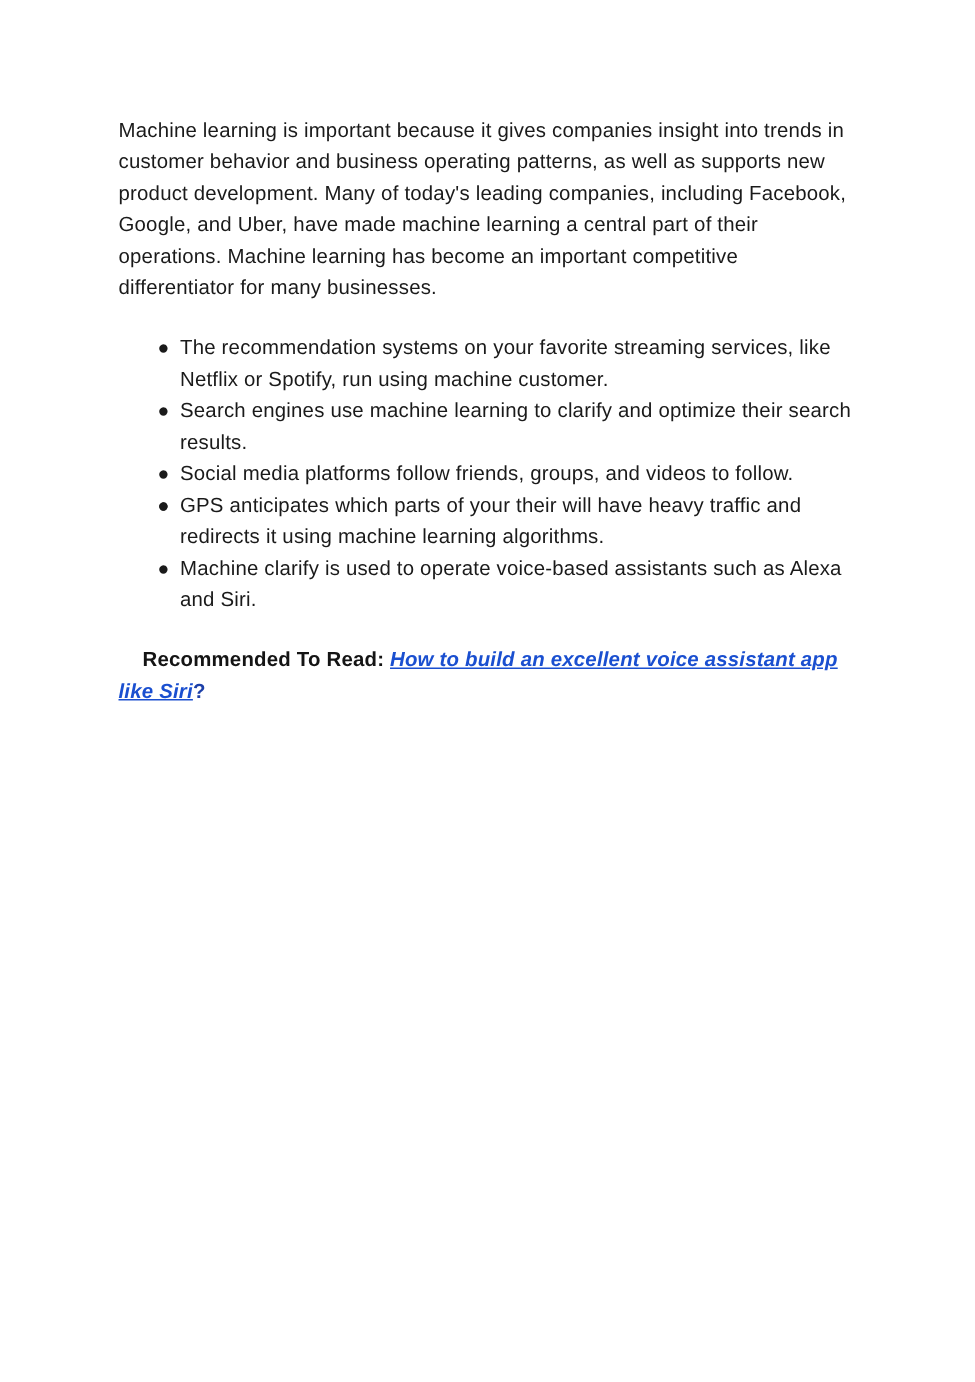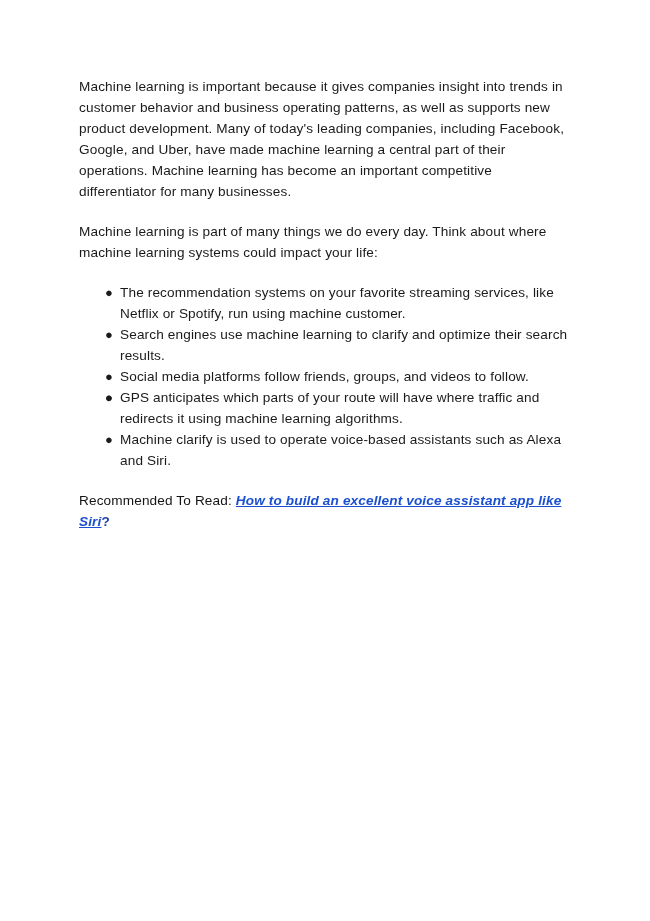--- a/index.html
+++ b/index.html
@@ -74,22 +74,23 @@
   .recommend-line {
     margin: 0;
     font-size: 13.6px;
     line-height: 21px;
     letter-spacing: 0.01em;
     font-weight: bold;
     color: #141414;
   }
 
   .recommend-label {
-    font-weight: normal;
+    font-weight: bold;
     color: #141414;
+    margin-left: 16px;
   }
 
   .recommend-link {
     color: #1a4fd0;
     font-weight: bold;
     font-style: italic;
     text-decoration: underline;
     text-underline-offset: 1px;
     cursor: pointer;
   }
@@ -102,41 +103,40 @@
   }
 </style>
 </head>
 <body>
 
 <div class="page">
   <div class="content">
 
     <p class="para">Machine learning is important because it gives companies insight into trends in customer behavior and business operating patterns, as well as supports new product development. Many of today's leading companies, including Facebook, Google, and Uber, have made machine learning a central part of their operations. Machine learning has become an important competitive differentiator for many businesses.</p>
 
-    <p class="para">Machine learning is part of many things we do every day. Think about where machine learning systems could impact your life:</p>
 
     <ul class="bullets">
       <li>
         <span class="bullet-marker">●</span>
         <span>The recommendation systems on your favorite streaming services, like Netflix or Spotify, run using machine customer.</span>
       </li>
       <li>
         <span class="bullet-marker">●</span>
         <span>Search engines use machine learning to clarify and optimize their search results.</span>
       </li>
       <li>
         <span class="bullet-marker">●</span>
         <span>Social media platforms follow friends, groups, and videos to follow.</span>
       </li>
       <li>
         <span class="bullet-marker">●</span>
       </li>
       <li>
         <span class="bullet-marker">●</span>
-        <span>GPS anticipates which parts of your route will have where traffic and redirects it using machine learning algorithms.</span>
+        <span>GPS anticipates which parts of your their will have heavy traffic and redirects it using machine learning algorithms.</span>
       </li>
       <li>
         <span class="bullet-marker">●</span>
         <span>Machine clarify is used to operate voice-based assistants such as Alexa and Siri.</span>
       </li>
     </ul>
 
     <p class="recommend-line">
       <span class="recommend-label">Recommended To Read: </span><span class="recommend-link">How to build an excellent voice assistant app like Siri</span><span class="recommend-suffix">?</span>
     </p>

